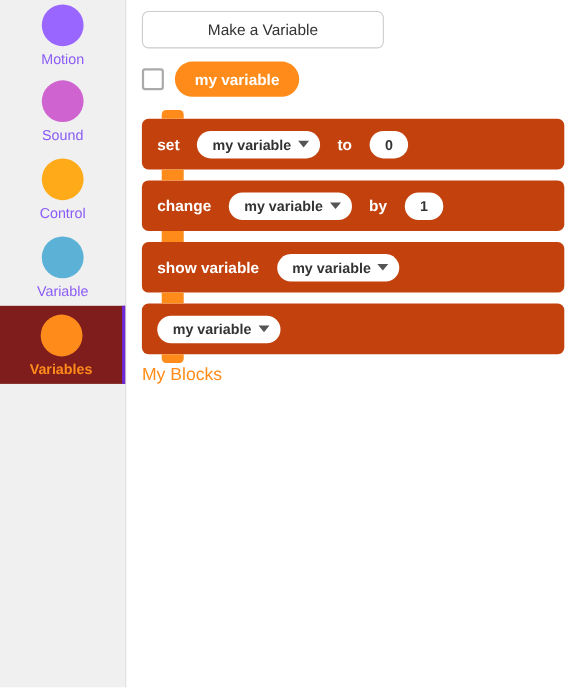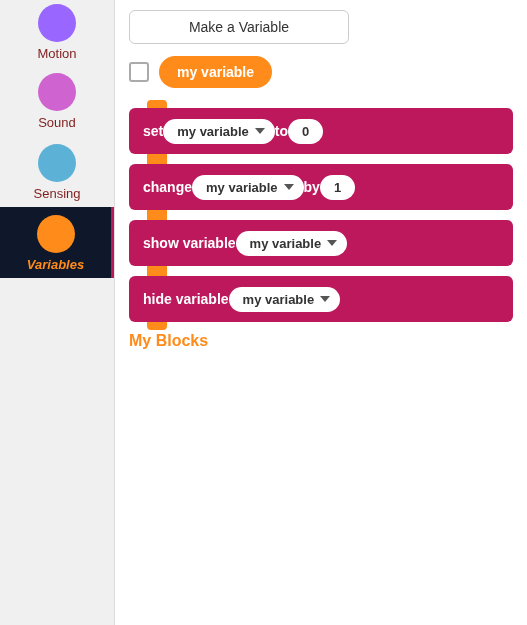--- a/index.html
+++ b/index.html
@@ -28,43 +28,42 @@
       display: flex;
       flex-direction: column;
       align-items: center;
       width: 100%;
       padding: 8px 0 6px;
       cursor: pointer;
       border-bottom: none;
     }
 
     .sidebar-item.active {
-      background: #0f172a;
-      border-right: 3px solid #be185d;
-      font-style: italic;
+      background: #7f1d1d;
+      border-right: 3px solid #6d28d9;
     }
 
     .circle {
       width: 38px;
       height: 38px;
       border-radius: 50%;
       margin-bottom: 4px;
     }
 
     .circle-purple { background: #9966ff; }
     .circle-pink   { background: #cf63cf; }
     .circle-yellow { background: #ffab19; }
     .circle-orange { background: #ffab19; }
     .circle-blue   { background: #5cb1d6; }
     .circle-green  { background: #59c059; }
     .circle-orange2{ background: #ff8c1a; }
 
     .sidebar-label {
       font-size: 13px;
-      color: #7f1d1d;
+      color: #8b5cf6;
       font-weight: 500;
     }
 
     .sidebar-item.active .sidebar-label {
       color: #ff8c1a;
       font-weight: 700;
     }
 
     
     .main {
@@ -119,26 +118,26 @@
       font-weight: 600;
       cursor: pointer;
       display: inline-flex;
       align-items: center;
       gap: 6px;
       border: none;
     }
 
     
     .block {
-      background: #be185d;
+      background: #c2410c;
       border-radius: 6px;
       padding: 10px 14px;
       display: flex;
       align-items: center;
-      gap: 0;
+      gap: 16px;
       cursor: pointer;
       position: relative;
       min-height: 46px;
     }
 
     
     .block::before {
       content: '';
       position: absolute;
       top: -8px;
@@ -196,41 +195,45 @@
       padding: 5px 14px;
       font-size: 13px;
       font-weight: 700;
       color: #333;
       cursor: pointer;
     }
 
     
     .section-label {
       font-size: 16px;
-      font-weight: 700;
+      font-weight: 400;
       color: #ff8c1a;
       margin-top: 4px;
     }
   </style>
 </head>
 <body>
 
 <div class="sidebar">
 
   <div class="sidebar-item" style="padding-top:4px;padding-bottom:4px;">
     <div class="circle circle-purple"></div>
     <span class="sidebar-label">Motion</span>
   </div>
   <div class="sidebar-item">
     <div class="circle circle-pink"></div>
     <span class="sidebar-label">Sound</span>
   </div>
   <div class="sidebar-item">
+    <div class="circle circle-orange"></div>
+    <span class="sidebar-label">Control</span>
+  </div>
+  <div class="sidebar-item">
     <div class="circle circle-blue"></div>
-    <span class="sidebar-label">Sensing</span>
+    <span class="sidebar-label">Variable</span>
   </div>
   <div class="sidebar-item active">
     <div class="circle circle-orange2"></div>
     <span class="sidebar-label">Variables</span>
   </div>
 </div>
 
 <div class="main">
 
   <button class="make-btn">Make a Variable</button>
@@ -268,21 +271,20 @@
 
   <div class="block">
     <span class="block-text">show variable</span>
     <div class="block-dropdown">
       <span>my variable</span>
       <span class="dropdown-arrow"></span>
     </div>
   </div>
 
   <div class="block">
-    <span class="block-text">hide variable</span>
     <div class="block-dropdown">
       <span>my variable</span>
       <span class="dropdown-arrow"></span>
     </div>
   </div>
 
 
   <div>
     <span class="section-label">My Blocks</span>
   </div>

